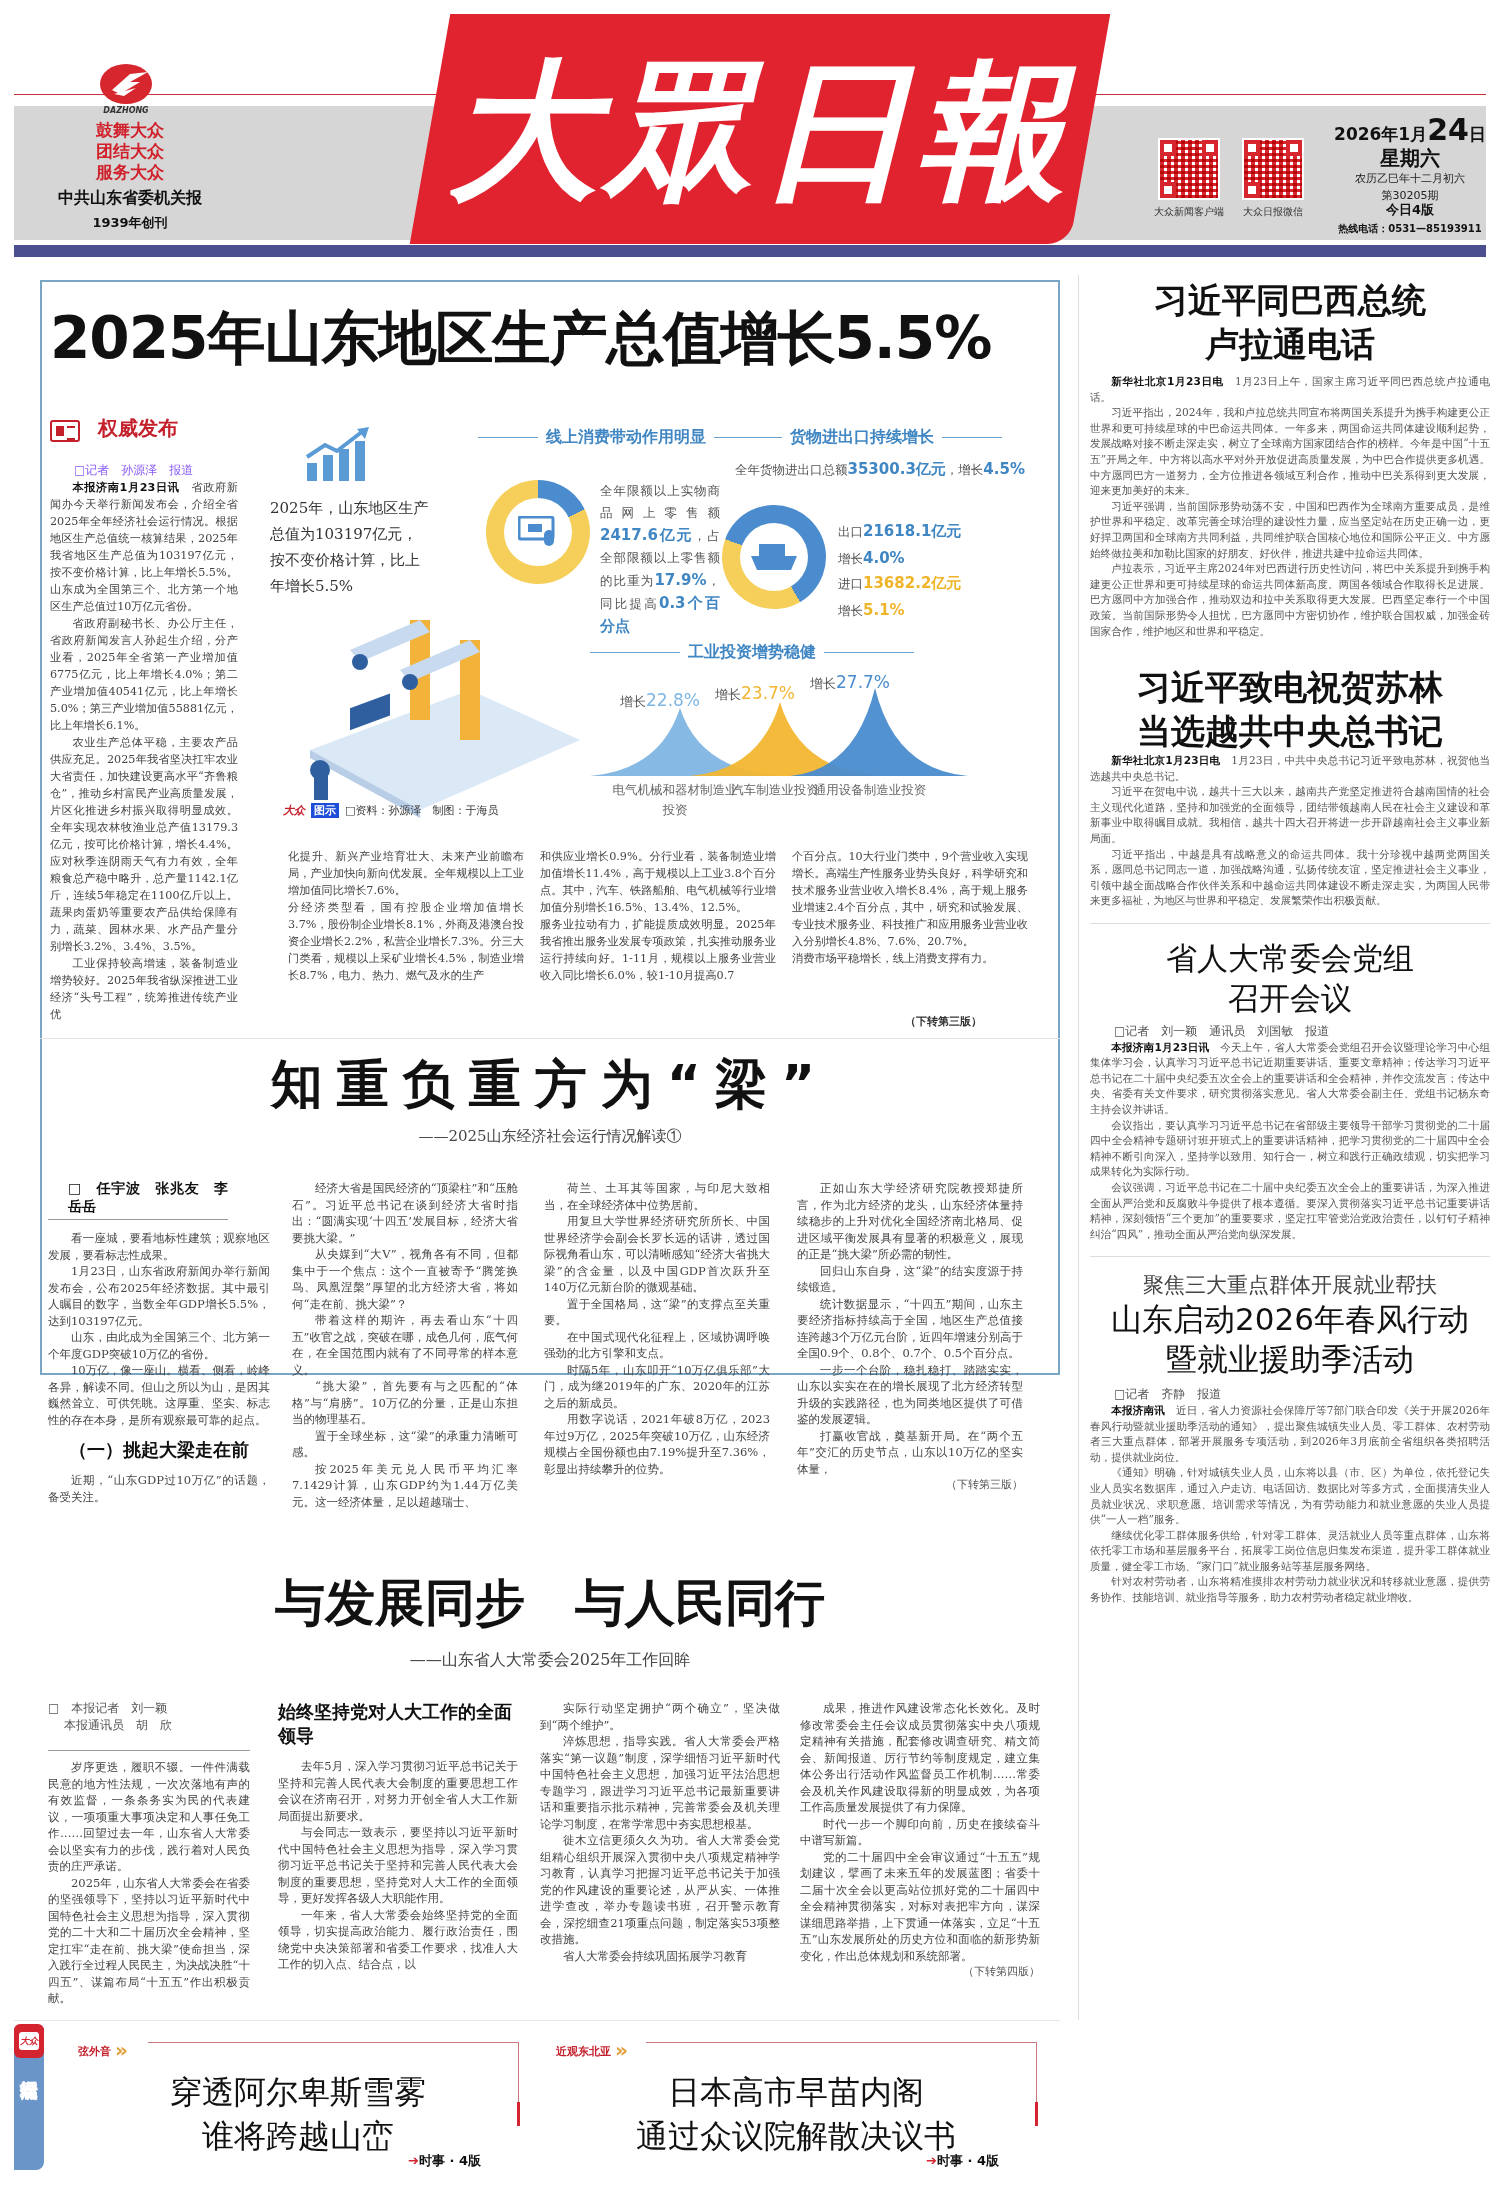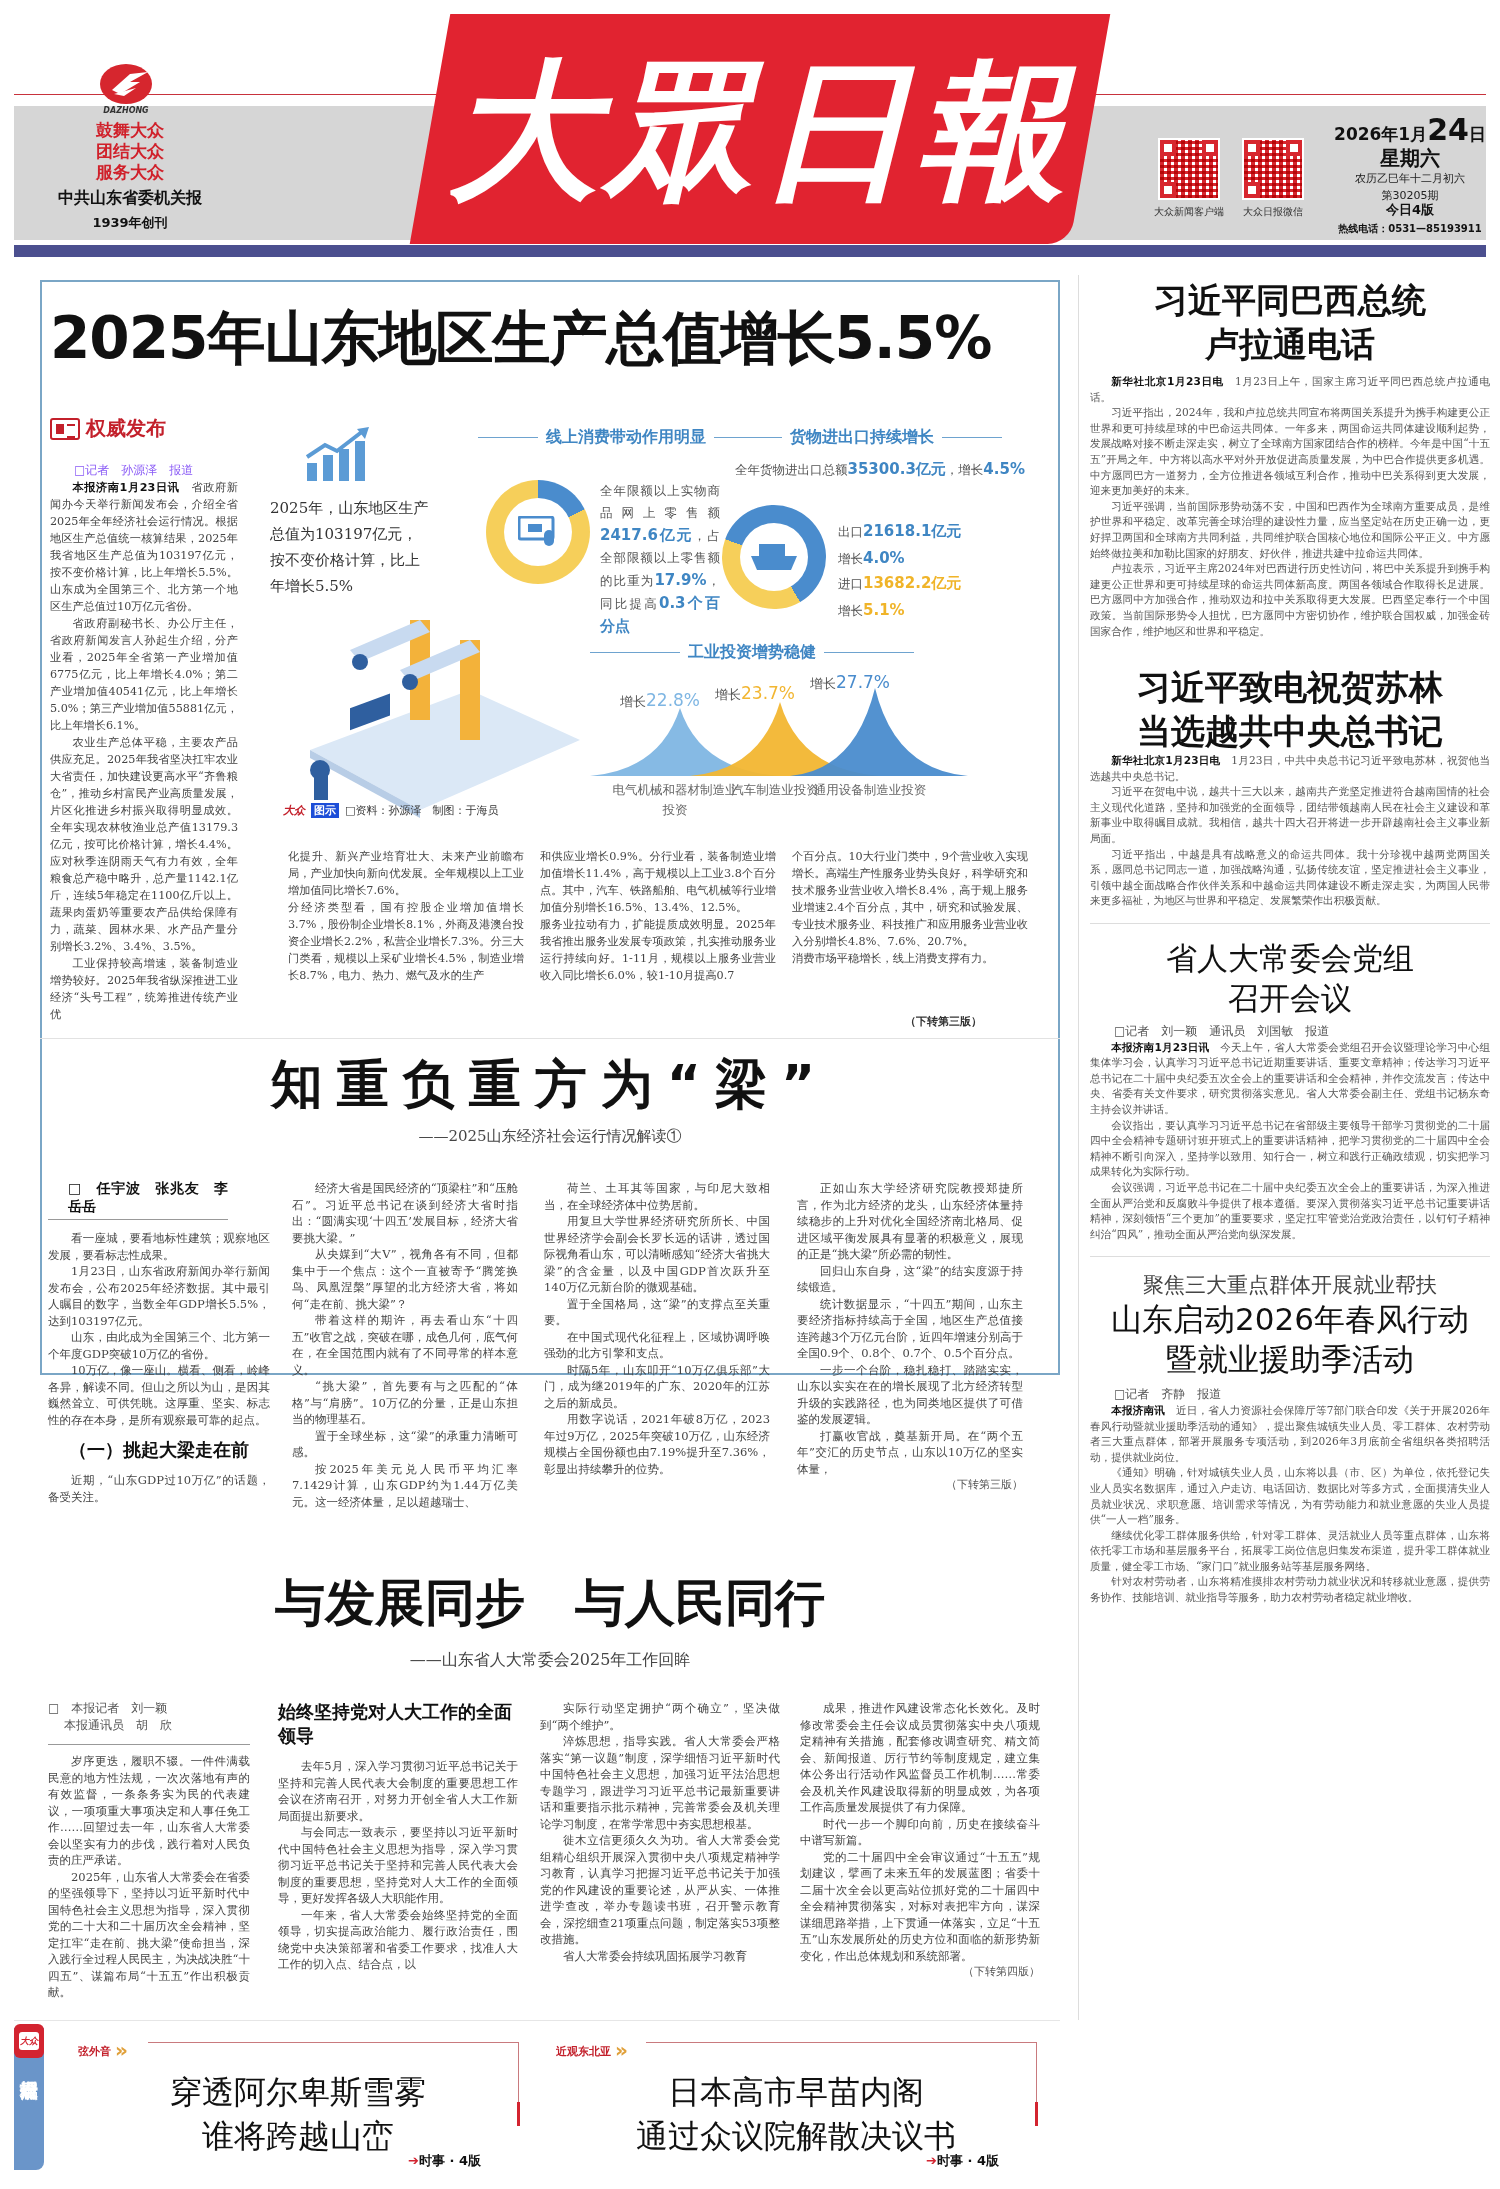--- a/index.html
+++ b/index.html
@@ -25,21 +25,21 @@
 .qr-cap{position:absolute;top:205px;width:90px;text-align:center;font:10px "DejaVu Sans",sans-serif;color:#333}
 .date-main{position:absolute;left:1330px;top:112px;width:160px;text-align:center;font:bold 17px "DejaVu Sans",sans-serif;color:#111}
 .date-main b{font-size:30px}
 .weekday{position:absolute;left:1330px;top:145px;width:160px;text-align:center;font:bold 20px "DejaVu Sans",sans-serif;color:#111}
 .lunar{position:absolute;left:1330px;top:170px;width:160px;text-align:center;font:11px "DejaVu Sans",sans-serif;color:#222;line-height:17px}
 .today{position:absolute;left:1330px;top:201px;width:160px;text-align:center;font:bold 13px "DejaVu Sans",sans-serif;color:#111}
 .hotline{position:absolute;left:1325px;top:222px;width:170px;text-align:center;font:bold 10px "DejaVu Sans",sans-serif;color:#111}
 
 .lead-box{position:absolute;left:40px;top:280px;width:1020px;height:1095px;border:2px solid #7aa6c6;border-bottom:none}
 .headline1{position:absolute;left:50px;top:300px;width:1000px;font:bold 58px "DejaVu Sans",sans-serif;color:#111;letter-spacing:-1px}
-.authority{position:absolute;left:50px;top:415px;font:bold 20px "DejaVu Sans",sans-serif;color:#c3202b;display:flex;align-items:center;gap:6px}
+.authority{position:absolute;left:50px;top:415px;font:bold 20px "DejaVu Sans",sans-serif;color:#c3202b;display:flex;align-items:flex-end;gap:18px}
 .authority .ico{width:30px;height:22px;border:2px solid #c3202b;border-radius:3px;position:relative}
 .authority .ico:before{content:"";position:absolute;left:4px;top:4px;width:8px;height:10px;background:#c3202b}
 .authority .ico:after{content:"";position:absolute;left:15px;top:4px;width:8px;height:10px;border-top:2px solid #c3202b;border-bottom:2px solid #c3202b}
 .body{font:11.2px/17px "DejaVu Serif",serif;color:#444;text-align:justify}
 .body p{text-indent:2em}
 .body .dl{font-weight:bold;color:#111;font-family:"DejaVu Sans",sans-serif}
 .byline{font:12px "DejaVu Serif",serif;color:#8b5cf6;text-indent:2em}
 
 .ig-intro{position:absolute;left:270px;top:495px;width:160px;font:15px/26px "DejaVu Serif",serif;color:#333}
 .ig-sec-title{position:absolute;font:bold 16px "DejaVu Sans",sans-serif;color:#3f86c3;display:flex;align-items:center;gap:8px}
@@ -295,21 +295,21 @@
   <p>统计数据显示，“十四五”期间，山东主要经济指标持续高于全国，地区生产总值接连跨越3个万亿元台阶，近四年增速分别高于全国0.9个、0.8个、0.7个、0.5个百分点。</p>
   <p>一步一个台阶，稳扎稳打、踏踏实实，山东以实实在在的增长展现了北方经济转型升级的实践路径，也为同类地区提供了可借鉴的发展逻辑。</p>
   <p>打赢收官战，奠基新开局。在“两个五年”交汇的历史节点，山东以10万亿的坚实体量，</p>
   <span class="jump">（下转第三版）</span>
 </div>
 
 <h2 class="headline3">与发展同步　与人民同行</h2>
 <div class="sub3">——山东省人大常委会2025年工作回眸</div>
 
 <div class="abs kai" style="left:48px;top:1700px;width:202px">
-  <div style="border-bottom:1px solid #999;padding-bottom:11px;margin-bottom:8px;font-size:12px;color:#555">
+  <div style="border-bottom:1px solid #999;padding-bottom:17px;margin-bottom:8px;font-size:12px;color:#555">
     <div>□　本报记者　刘一颖</div>
     <div style="padding-left:16px">本报通讯员　胡　欣</div>
   </div>
   <p>岁序更迭，履职不辍。一件件满载民意的地方性法规，一次次落地有声的有效监督，一条条务实为民的代表建议，一项项重大事项决定和人事任免工作……回望过去一年，山东省人大常委会以坚实有力的步伐，践行着对人民负责的庄严承诺。</p>
   <p>2025年，山东省人大常委会在省委的坚强领导下，坚持以习近平新时代中国特色社会主义思想为指导，深入贯彻党的二十大和二十届历次全会精神，坚定扛牢“走在前、挑大梁”使命担当，深入践行全过程人民民主，为决战决胜“十四五”、谋篇布局“十五五”作出积极贡献。</p>
 </div>
 <div class="abs kai" style="left:278px;top:1700px;width:240px">
   <div class="sec-head" style="text-align:left;margin-top:0">始终坚持党对人大工作的全面领导</div>
   <p>去年5月，深入学习贯彻习近平总书记关于坚持和完善人民代表大会制度的重要思想工作会议在济南召开，对努力开创全省人大工作新局面提出新要求。</p>
   <p>与会同志一致表示，要坚持以习近平新时代中国特色社会主义思想为指导，深入学习贯彻习近平总书记关于坚持和完善人民代表大会制度的重要思想，坚持党对人大工作的全面领导，更好发挥各级人大职能作用。</p>

